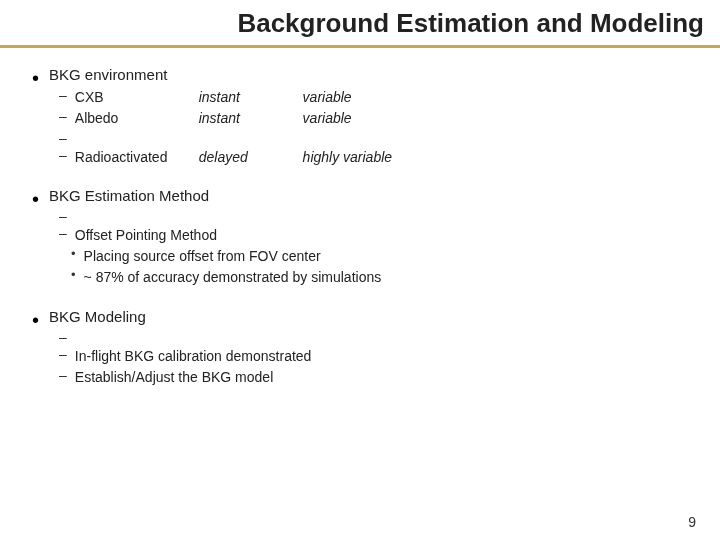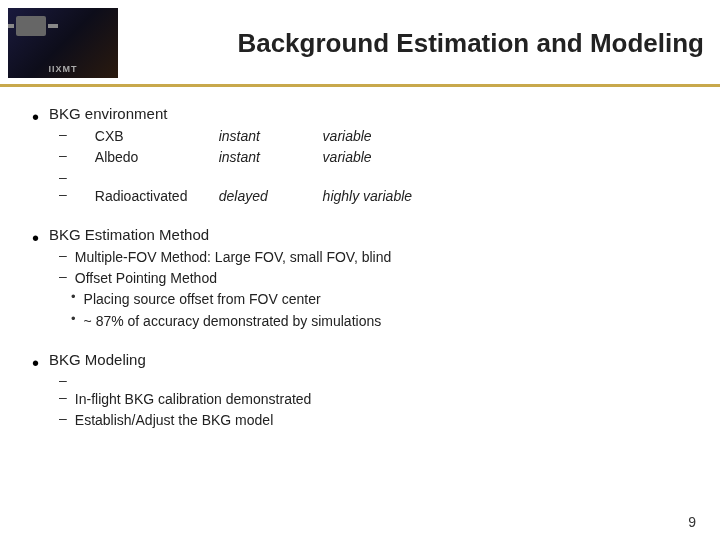--- a/index.html
+++ b/index.html
@@ -113,21 +113,21 @@
       margin-right: 8px;
       color: #333;
       font-size: 14px;
       flex-shrink: 0;
     }
     .sub-text {
       font-size: 14px;
       color: #222;
       line-height: 1.45;
     }
-    .col1 { width: 120px; display: inline-block; font-size: 14px; margin-left: 20px; }
+    .col1 { width: 120px; display: inline-block; font-size: 14px; }
     .col2 { width: 100px; display: inline-block; font-size: 14px; font-style: italic; }
     .col3 { display: inline-block; font-size: 14px; font-style: italic; }
 
     .sub-item-nested {
       display: flex;
       align-items: flex-start;
       margin-left: 22px;
       margin-top: 1px;
     }
     .bullet-small {
@@ -142,26 +142,20 @@
       bottom: 10px;
       right: 24px;
       font-size: 14px;
       color: #333;
     }
   </style>
 </head>
 <body>
 
 <div class="header">
-  <div class="logo-area">
-    <div class="logo-inner">
-      <div class="logo-sat"></div>
-      <div style="color:#aaa; font-size:9px; font-weight:bold; position:absolute; bottom:4px; left:4px; right:4px; text-align:center; letter-spacing:1px;">IIXMT</div>
-    </div>
-  </div>
   <div class="header-title">Background Estimation and Modeling</div>
 </div>
 
 <div class="content">
 
   <div class="bullet-section">
     <div class="bullet-dot">•</div>
     <div class="bullet-content">
       <div class="bullet-title">BKG environment</div>
 
@@ -197,21 +191,20 @@
       </div>
     </div>
   </div>
 
   <div class="bullet-section">
     <div class="bullet-dot">•</div>
     <div class="bullet-content">
       <div class="bullet-title">BKG Estimation Method</div>
       <div class="sub-item">
         <span class="dash">–</span>
-        <span class="sub-text">Multiple-FOV Method:  Large FOV, small FOV, blind</span>
       </div>
       <div class="sub-item">
         <span class="dash">–</span>
         <span class="sub-text">Offset Pointing Method</span>
       </div>
       <div class="sub-item-nested">
         <span class="bullet-small">•</span>
         <span class="sub-text">Placing source offset from FOV center</span>
       </div>
       <div class="sub-item-nested">

